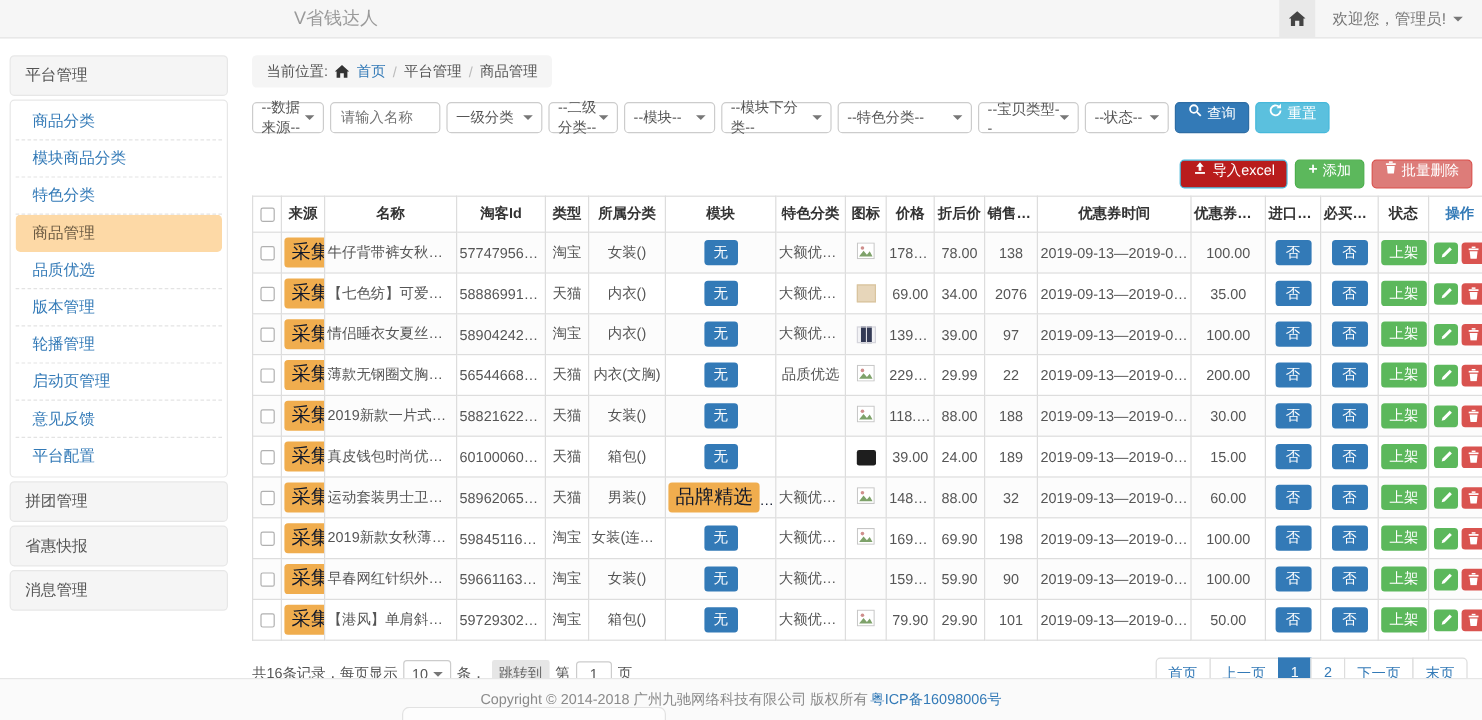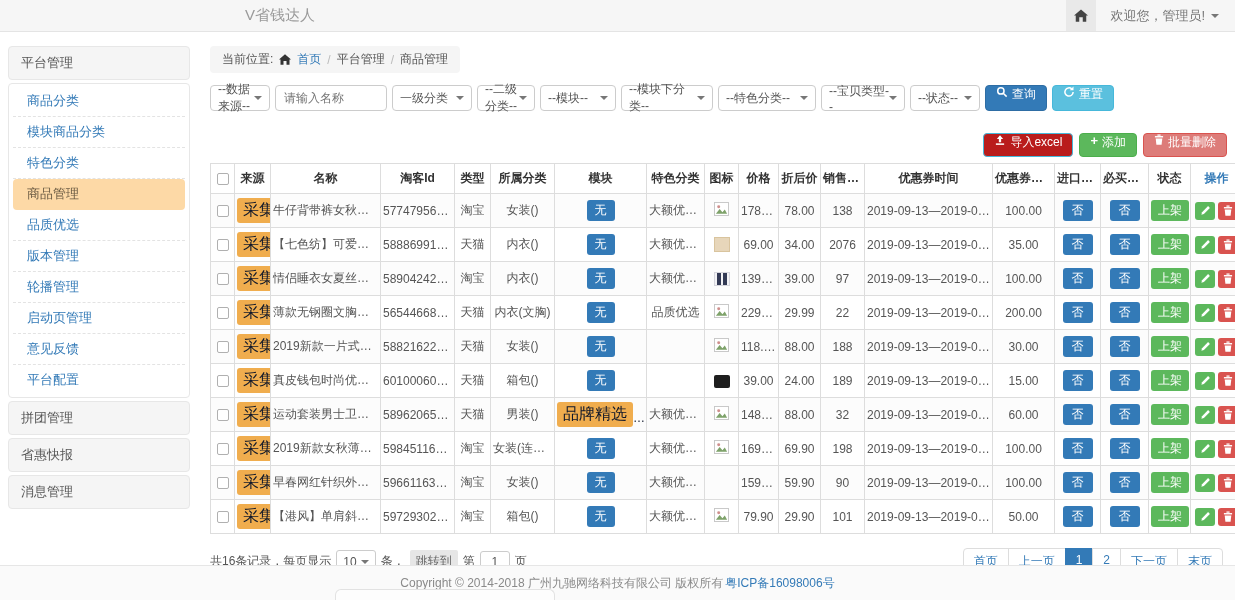--- a/index.html
+++ b/index.html
@@ -146,38 +146,38 @@
         <span>平台管理</span>
         <span class="sep">/</span>
         <span>商品管理</span>
       </div>
 
       <div class="filter-bar" id="filter-bar">
           <div class="sel" style="width: 60px;">
             <span>--数据来源--</span>
             <span class="caret-down"></span>
           </div>
-          <input class="txt-input" placeholder="请输入名称" style="width: 112px;">
+          <input class="txt-input" placeholder="请输入名称" style="width: 92px;">
           <div class="sel" style="width: 80px;">
             <span>一级分类</span>
             <span class="caret-down"></span>
           </div>
           <div class="sel" style="width: 58px;">
             <span>--二级分类--</span>
             <span class="caret-down"></span>
           </div>
           <div class="sel" style="width: 76px;">
             <span>--模块--</span>
             <span class="caret-down"></span>
           </div>
           <div class="sel" style="width: 92px;">
             <span>--模块下分类--</span>
             <span class="caret-down"></span>
           </div>
-          <div class="sel" style="width: 98px;">
+          <div class="sel" style="width: 112px;">
             <span>--特色分类--</span>
             <span class="caret-down"></span>
           </div>
           <div class="sel" style="width: 84px;">
             <span>--宝贝类型--</span>
             <span class="caret-down"></span>
           </div>
           <div class="sel" style="width: 70px;">
             <span>--状态--</span>
             <span class="caret-down"></span>

